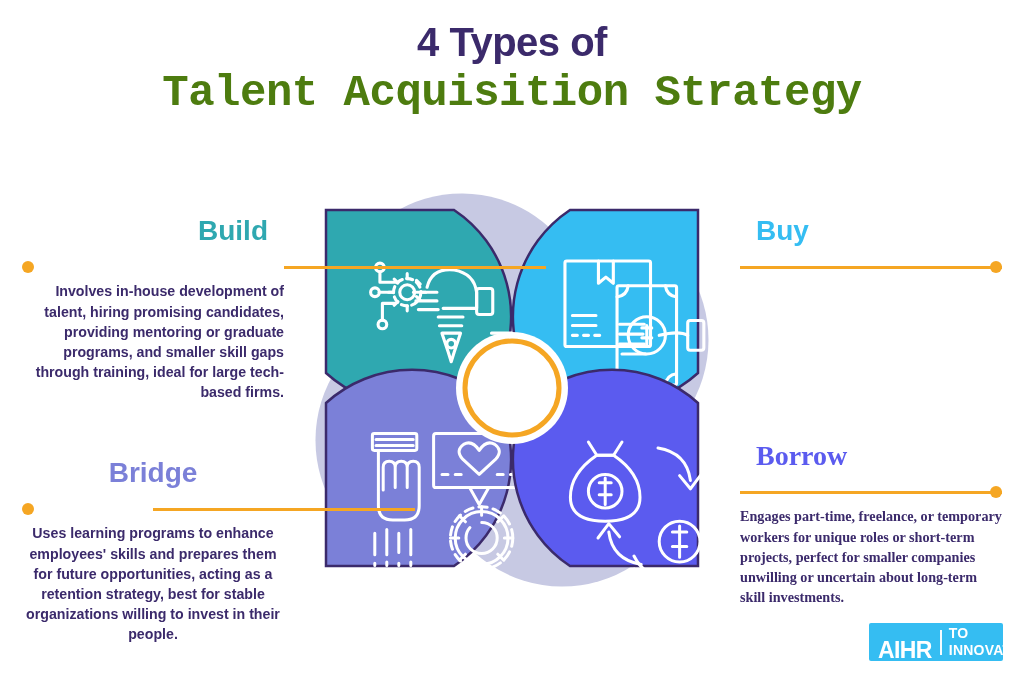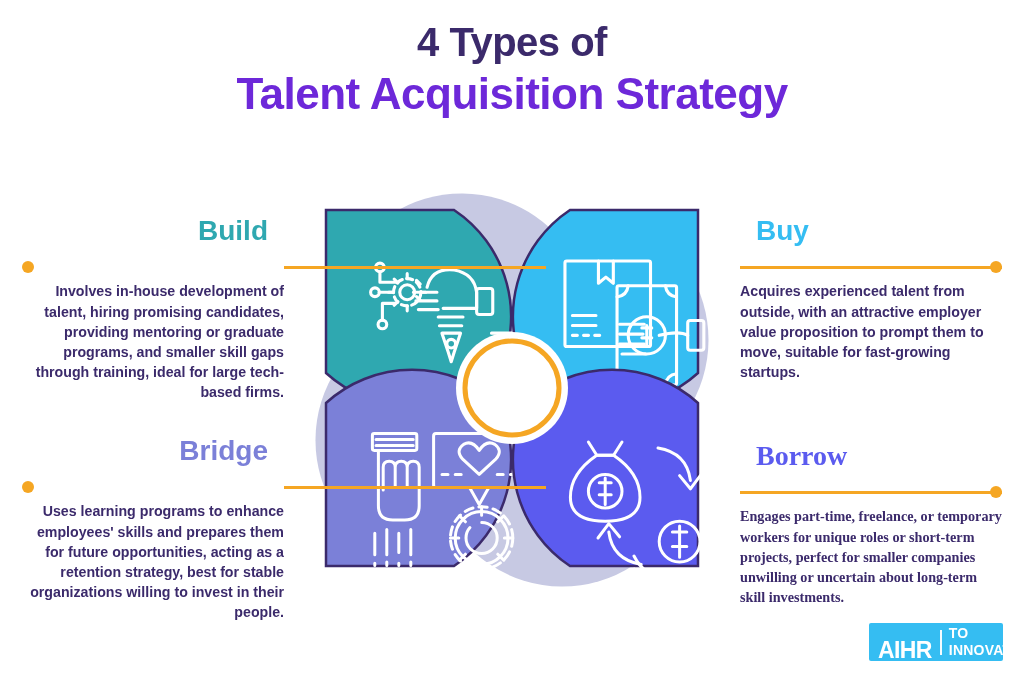--- a/index.html
+++ b/index.html
@@ -28,24 +28,25 @@
     font-size: 40px;
     font-weight: bold;
     color: #3b2a6b;
     letter-spacing: -0.5px;
     line-height: 1.22;
     margin: 0;
   }
   .title-line2 {
     font-size: 44px;
     font-weight: bold;
-    color: #6d28d9;
+    color: #4d7c0f;
     letter-spacing: -0.5px;
     line-height: 1.22;
     margin: 0;
+    font-family: Liberation Mono, monospace;
   }
 
   
   .diagram {
     position: absolute;
     left: 312px;
     top: 168px;
     width: 400px;
     height: 440px;
   }
@@ -91,21 +92,21 @@
     background: #f5a623;
   }
   .connector.dot-left .dot { left: 0; }
   .connector.dot-right .dot { right: 0; }
 
   .panel.align-right { text-align: right; }
   .panel.align-left  { text-align: left; }
 
   
   #panel-build  { left: 22px;  top: 200px; }
-  #panel-bridge { left: 22px;  top: 420px; }
+  #panel-bridge { left: 22px;  top: 442px; text-align: center; }
   #panel-buy    { left: 740px; top: 200px; }
   #panel-borrow { left: 740px; top: 425px; font-family: Liberation Serif, serif; }
 
   
   .logo {
     position: absolute;
     left: 869px;
     top: 623px;
     width: 134px;
     height: 38px;
@@ -288,21 +289,20 @@
   </div>
   <div class="panel-body">Involves in-house development of talent, hiring promising candidates, providing mentoring or graduate programs, and smaller skill gaps through training, ideal for large tech-based firms.</div>
 </div>
 
 <div class="panel align-left" id="panel-buy">
   <div class="panel-heading" style="color:#35bdf2">Buy</div>
   <div class="connector dot-right">
     <span class="line"></span>
     <span class="dot"></span>
   </div>
-  <div class="panel-body">Acquires experienced talent from outside, with an attractive employer value proposition to prompt them to move, suitable for fast-growing startups.</div>
 </div>
 
 <div class="panel align-right" id="panel-bridge">
   <div class="panel-heading" style="color:#7b80d8">Bridge</div>
   <div class="connector dot-left">
     <span class="line"></span>
     <span class="dot"></span>
   </div>
   <div class="panel-body">Uses learning programs to enhance employees' skills and prepares them for future opportunities, acting as a retention strategy, best for stable organizations willing to invest in their people.</div>
 </div>

